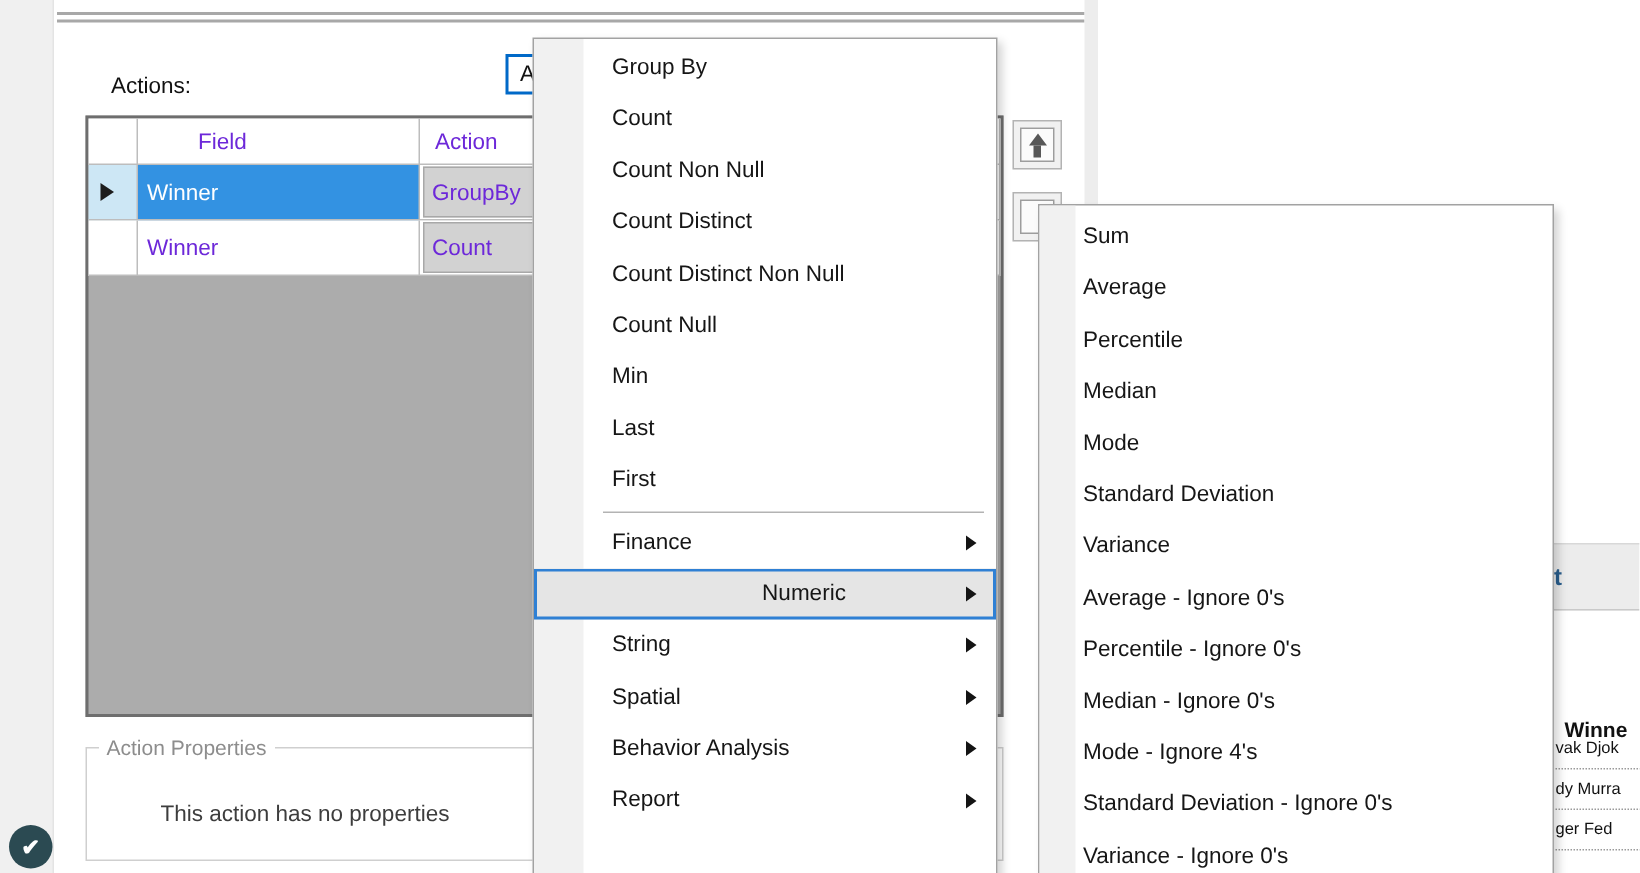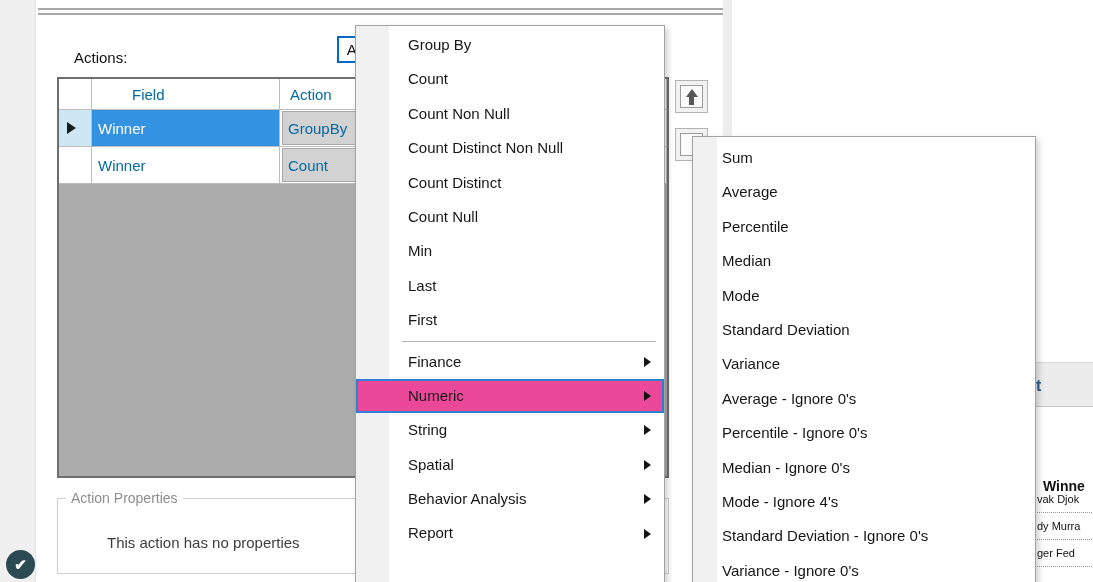--- a/index.html
+++ b/index.html
@@ -23,21 +23,21 @@
   .actions-label { position:absolute; left:57px; top:49px; font-size:15px; color:#111;margin-left:17px; }
   .add-btn { position:absolute; left:337px; top:36px; width:46px; height:27px;
     background:#ffffff; border:2px solid #0069c8; font-size:15px; color:#111;
     display:flex; align-items:center; justify-content:center; z-index:2; }
   .grid { position:absolute; left:57px; top:77px; width:612px; height:401px;
     border:2px solid #6e6e6e; background:#acacac; z-index:2; }
   .g-row { display:flex; width:100%; }
   .g-head { height:31px; } .g-data { height:37px; }
   .c0 { width:33px; } .c1 { width:188px; } .c2 { flex:1; }
   .cell { background:#ffffff; border-right:1px solid #bdbdbd; border-bottom:1px solid #bdbdbd;
-    font-size:15px; color:#0369a1; display:flex; align-items:center; overflow:hidden; }
+    font-size:15px; color:#6d28d9; display:flex; align-items:center; overflow:hidden; }
   .hcell-field { padding-left:40px; } .hcell-action { padding-left:10px; }
   .cell-field { padding-left:6px; }
   .cell-field.sel { background:#3392e2; color:#ffffff; }
   .cell-selector.sel { background:#cde7f5; }
   .row-marker { width:0; height:0; border-left:9px solid #1d1d1d;
     border-top:6px solid transparent; border-bottom:6px solid transparent; margin-left:8px; }
   .combo { flex:1; align-self:stretch; margin:1px 2px; background:#d2d2d2;
     border:1px solid #a8a8a8; display:flex; align-items:center; padding-left:5px; }
   
   .sq-btn { position:absolute; width:33px; height:33px; background:#f1f1f1;
@@ -69,21 +69,21 @@
   .menu ul { position:absolute; inset:0; list-style:none; }
   .menu-1 { left:355px; top:25px; width:310px; height:600px; }
   .menu-1 .menu-gutter { width:33px; }
   .menu-1 ul { padding-top:2px; }
   .menu-1 li.mi { padding-left:52px; }
   .menu-2 { left:692px; top:136px; width:344px; height:460px; }
   .menu-2 .menu-gutter { width:24px; }
   .menu-2 ul { padding-top:4px; }
   .menu-2 li.mi { padding-left:29px; }
   li.mi { position:relative; height:34.4px; line-height:34.4px; font-size:15px; color:#161616; }
-  li.mi.hl { background:#ec4899; box-shadow:inset 0 0 0 2px #2f80d4; }
+  li.mi.hl { background:#e5e5e5; box-shadow:inset 0 0 0 2px #2f80d4;text-align:center; }
   li.sep { height:7px; display:flex; align-items:center; margin-left:46px; margin-right:8px; }
   li.sep .line { width:100%; height:1px; background:#b3b3b3; }
   .sub-arrow { position:absolute; right:13px; top:50%; transform:translateY(-50%);
     width:0; height:0; border-left:7px solid #141414;
     border-top:5px solid transparent; border-bottom:5px solid transparent; }
 </style>
 </head>
 <body>
 
 <div class="left-rail">
@@ -146,22 +146,22 @@
   <legend>Action Properties</legend>
   <div class="props-msg">This action has no properties</div>
 </fieldset>
 
 <div class="menu menu-1">
   <div class="menu-gutter"></div>
   <ul id="menu1-list">
       <li class="mi">Group By</li>
       <li class="mi">Count</li>
       <li class="mi">Count Non Null</li>
+      <li class="mi">Count Distinct</li>
       <li class="mi">Count Distinct Non Null</li>
-      <li class="mi">Count Distinct</li>
       <li class="mi">Count Null</li>
       <li class="mi">Min</li>
       <li class="mi">Last</li>
       <li class="mi">First</li>
       <li class="sep">
         <div class="line"></div>
       </li>
       <li class="mi">Finance<span class="sub-arrow"></span></li>
       <li class="mi hl">Numeric<span class="sub-arrow"></span></li>
       <li class="mi">String<span class="sub-arrow"></span></li>

